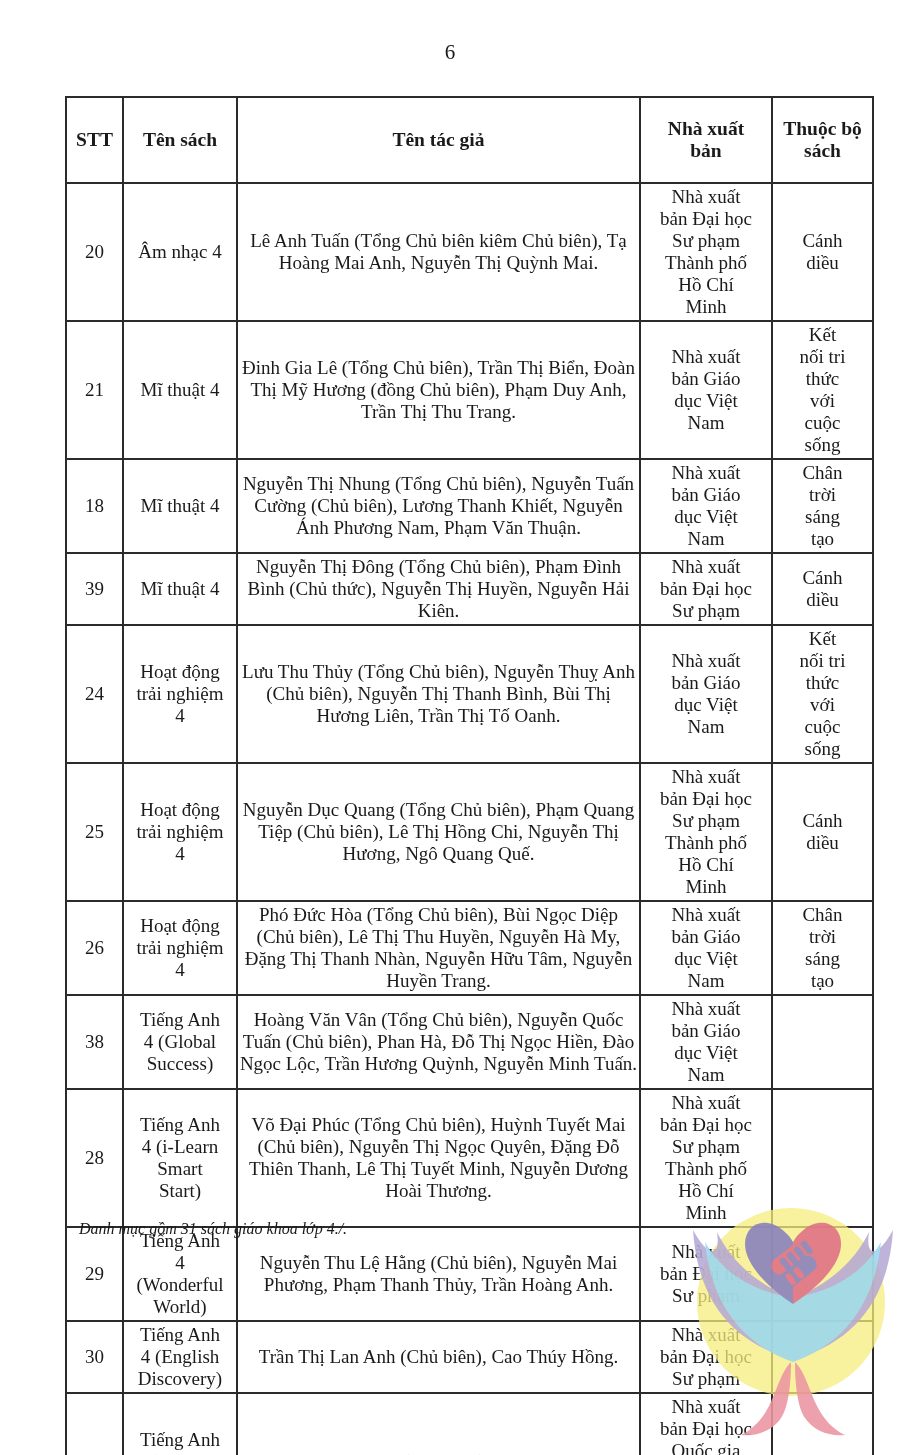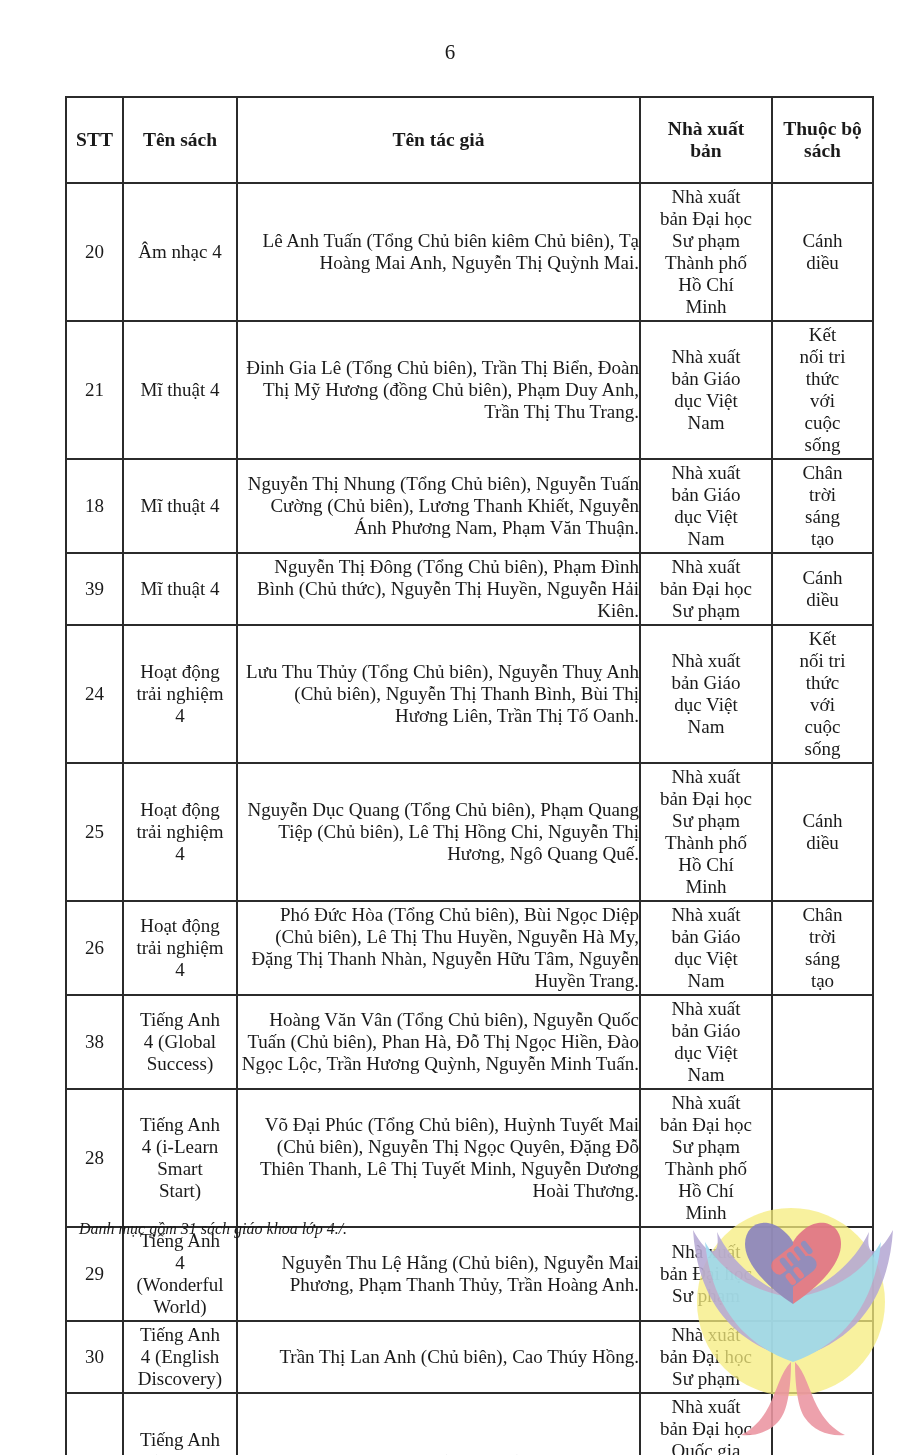--- a/index.html
+++ b/index.html
@@ -15,21 +15,21 @@
   .booklist th,.booklist td{
     border:2px solid #2b2b2b;
     font-size:19px;line-height:22px;
     vertical-align:middle;text-align:center;
     padding:2px 4px;overflow:hidden;
   }
   .booklist th{
     font-weight:bold;font-size:19.5px;height:80px;white-space:pre-line;padding:2px 6px;
   }
   td.cell-title{padding:2px 12px;}
-  td.cell-authors{text-align:right;padding:2px 0;}
+  td.cell-authors{text-align:center;padding:2px 0;}
   td.cell-publisher{padding:2px 15px;}
   td.cell-series{padding:2px 24px;}
   .footnote{position:absolute;left:79px;top:1220px;font-style:italic;font-size:16px;}
   .logo{position:absolute;left:683px;top:1192px;width:220px;height:270px;z-index:5;pointer-events:none;}
 </style>
 </head>
 <body>
 
 <div class="page">
 

